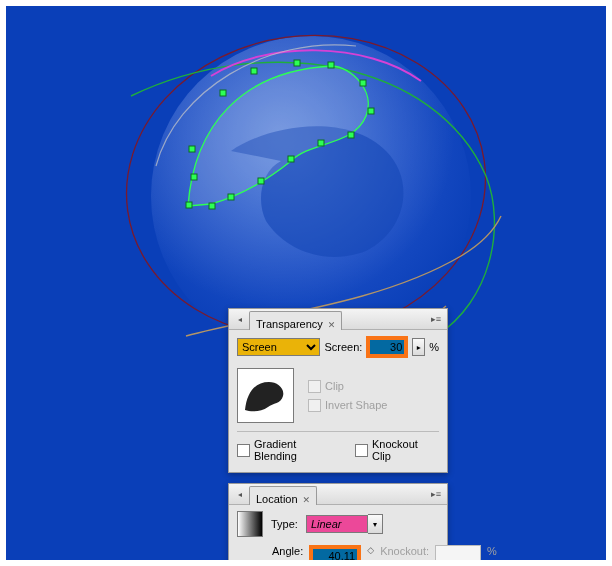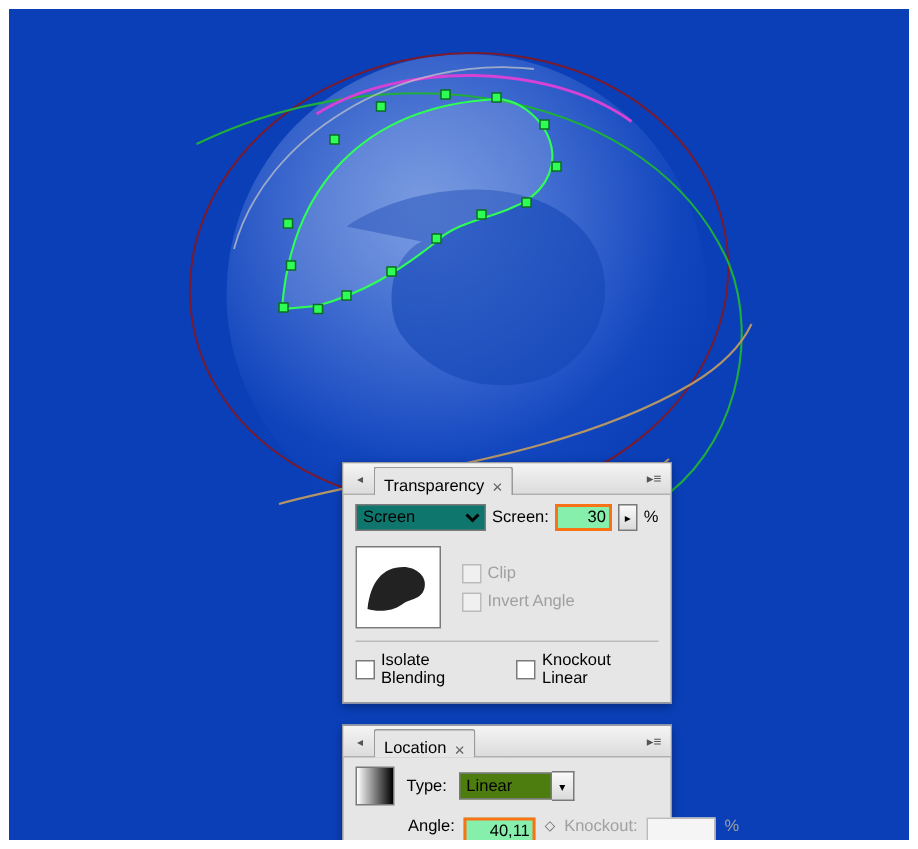--- a/index.html
+++ b/index.html
@@ -89,34 +89,34 @@
 }
 .row {
   display: flex;
   align-items: center;
   gap: 4px;
 }
 select.mode {
   width: 92px;
   height: 18px;
   font-size: 11px;
-  background: #0f766e;
+  background: #eab308;
   border: 1px solid #7a7a7a;
 }
 .lbl {
   color: #000;
 }
 .lbl.disabled {
   color: #a0a0a0;
 }
 .num-input {
   width: 30px;
   height: 14px;
-  border: 2px solid #f97316;
-  background: #86efac;
+  border: 4px solid #f97316;
+  background: #0369a1;
   font-size: 11px;
   text-align: right;
   padding: 0 2px;
 }
 .wide-input {
   width: 40px;
 }
 .slider-btn {
   width: 12px;
   height: 16px;
@@ -182,25 +182,26 @@
   background: linear-gradient(90deg,#fff,#000);
   flex: none;
 }
 .dropdown-shell {
   display: inline-flex;
   align-items: center;
 }
 .dropdown-box {
   height: 16px;
   border: 1px solid #7a7a7a;
-  background: #4d7c0f;
+  background: #ec4899;
   padding: 0 4px;
   display: inline-flex;
   align-items: center;
   min-width: 52px;
+  font-style: italic;
 }
 .dropdown-arrow {
   width: 14px;
   height: 18px;
   border: 1px solid #7a7a7a;
   border-left: none;
   background: linear-gradient(#fafafa,#dadada);
   display: inline-flex;
   align-items: center;
   justify-content: center;
@@ -308,33 +309,33 @@
               <path d="M4 34 C6 16 14 6 28 6 C36 6 44 12 42 20 C40 28 32 27 27 31 C20 36 10 36 4 34 Z" fill="#222"></path>
             </svg>
           </div>
           <div style="display:flex;flex-direction:column;gap:6px;justify-content:center">
             <div class="row">
               <span class="checkbox disabled"></span>
               <span class="lbl disabled">Clip</span>
             </div>
             <div class="row">
               <span class="checkbox disabled"></span>
-              <span class="lbl disabled">Invert Angle</span>
+              <span class="lbl disabled">Invert Shape</span>
             </div>
           </div>
         </div>
 
         <div class="divider"></div>
 
         <div class="option-row">
           <span class="checkbox"></span>
-          <span class="lbl">Isolate Blending</span>
+          <span class="lbl">Gradient Blending</span>
           <span style="width:6px"></span>
           <span class="checkbox"></span>
-          <span class="lbl">Knockout Linear</span>
+          <span class="lbl">Knockout Clip</span>
         </div>
       </div>
     </div>
 
     <div class="panel grad-panel" style="left:222px; top:477px; width:218px;">
       <div class="panel-header">
         <span class="panel-collapse">◂</span>
         <span class="tab">
           <span>Location</span>
           <span class="close-x">✕</span>

